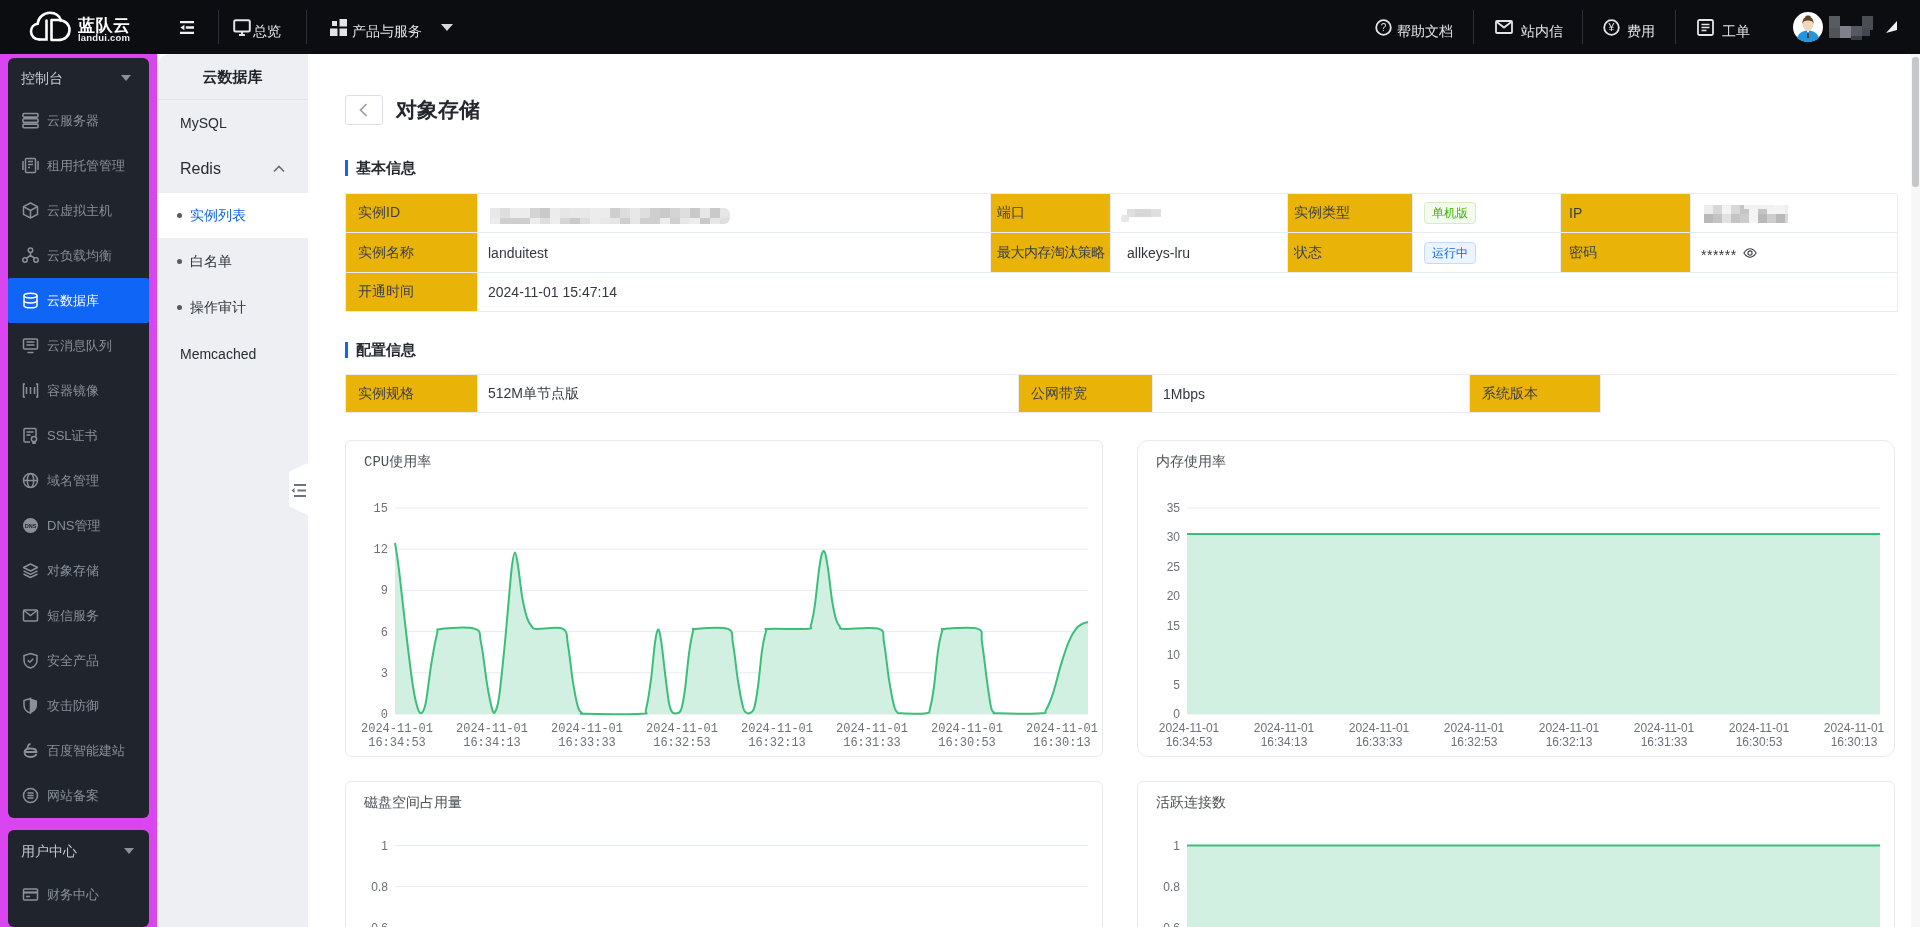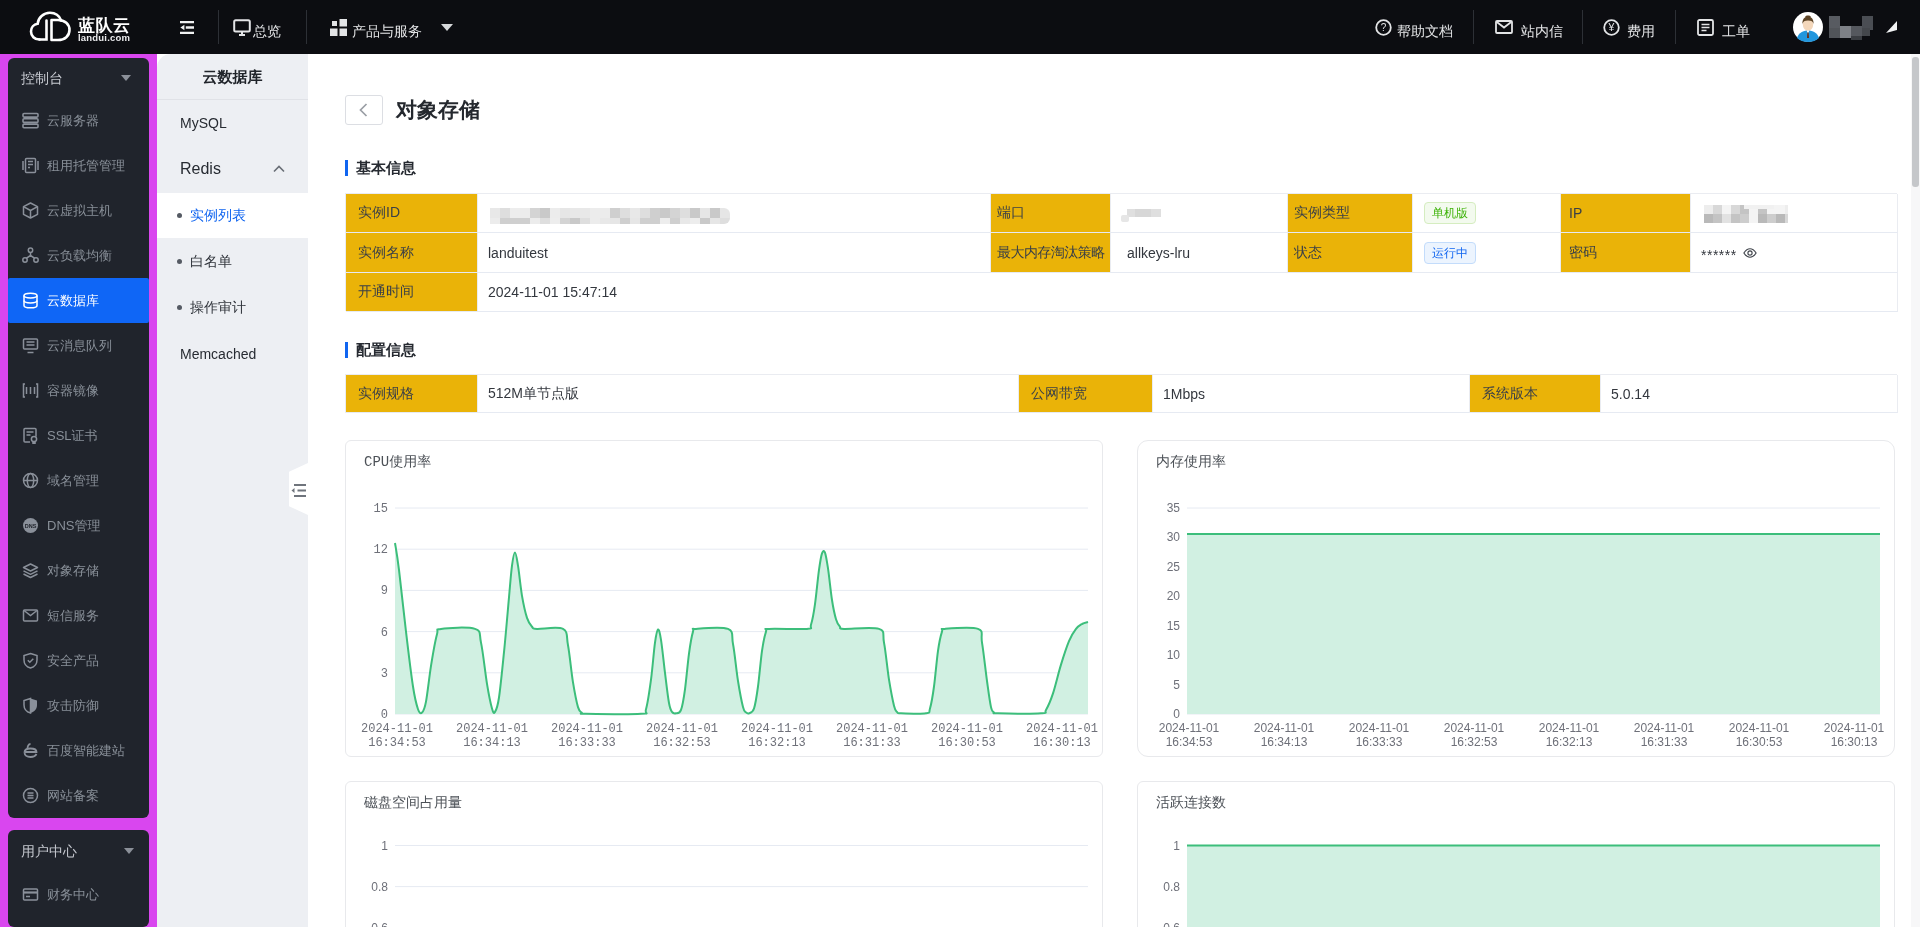--- a/index.html
+++ b/index.html
@@ -422,21 +422,20 @@
 
   <div class="secbar" style="left:37px;top:288px;"></div>
   <div class="sechd" style="left:48px;top:288px;line-height:16px;">配置信息</div>
 
   <div class="abs" style="left:37px;top:320px;width:1552px;height:39px;border-top:1px solid #eaecf1;border-left:1px solid #eaecf1;">
     <div class="cell lbl" style="left:0;top:0;width:132px;height:38px;">实例规格</div>
     <div class="cell val" style="left:132px;top:0;width:541px;height:38px;">512M单节点版</div>
     <div class="cell lbl" style="left:673px;top:0;width:134px;height:38px;">公网带宽</div>
     <div class="cell val" style="left:807px;top:0;width:317px;height:38px;">1Mbps</div>
     <div class="cell lbl" style="left:1124px;top:0;width:131px;height:38px;">系统版本</div>
-    <div class="cell val" style="left:1255px;top:0;width:297px;height:38px;">5.0.14</div>
   </div>
 
   <div class="card" style="left:37px;top:386px;font-family:Liberation Mono, monospace;">
     <div class="ctitle">CPU使用率</div>
     <svg class="abs" style="left:0;top:0;" width="756" height="315" viewBox="0 0 756 315">
         <path d="M49 273.0 H742" stroke="#e6eaf2" stroke-width="1"></path>
         <path d="M49 231.8 H742" stroke="#e6eaf2" stroke-width="1"></path>
         <path d="M49 190.6 H742" stroke="#e6eaf2" stroke-width="1"></path>
         <path d="M49 149.4 H742" stroke="#e6eaf2" stroke-width="1"></path>
         <path d="M49 108.2 H742" stroke="#e6eaf2" stroke-width="1"></path>

